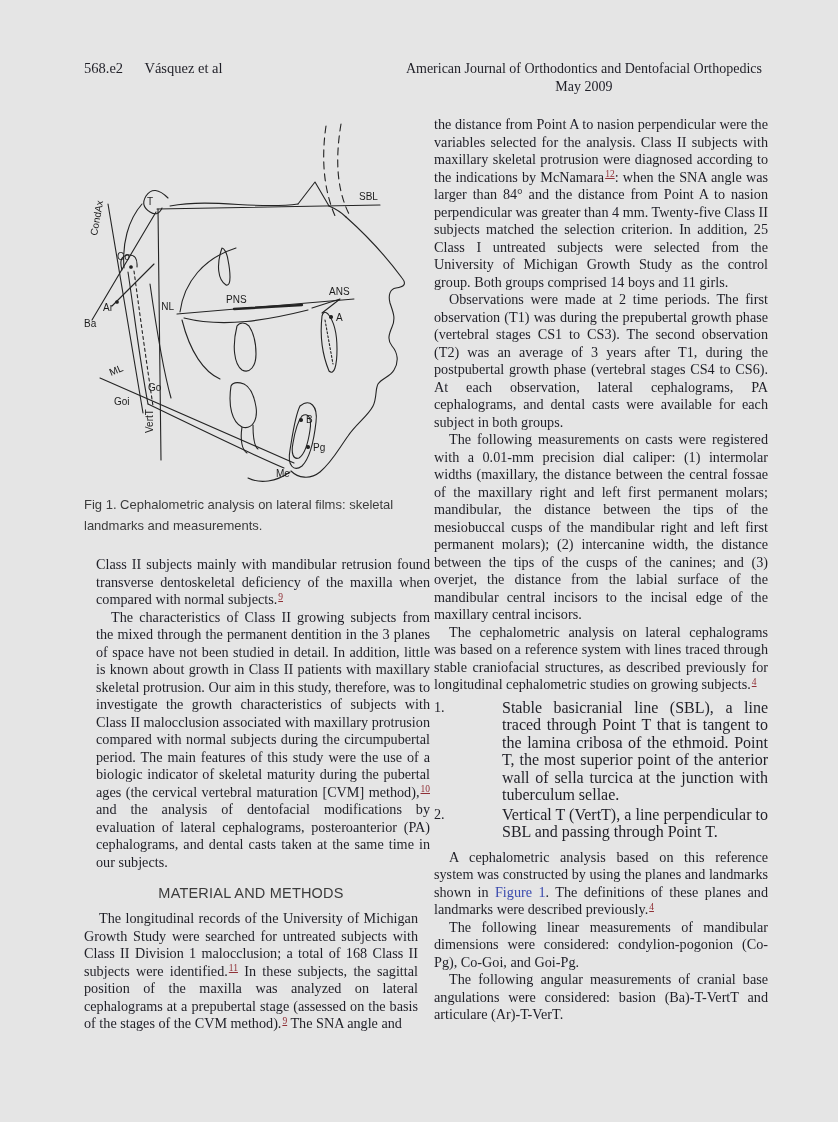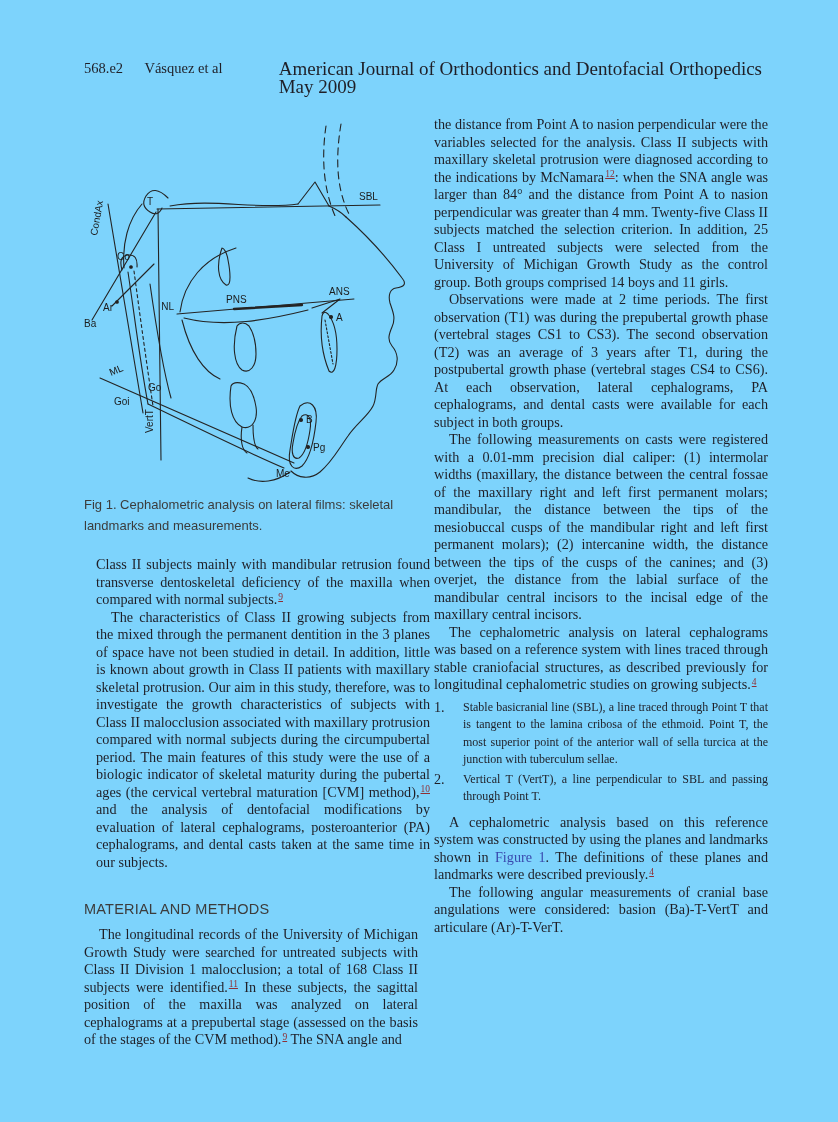--- a/index.html
+++ b/index.html
@@ -1,42 +1,42 @@
 <!DOCTYPE html>
 <html><head>
 <meta charset="utf-8">
 <style>
   html,body{margin:0;padding:0;background:#ffffff;}
-  .page{position:relative;width:838px;height:1122px;background:#7dd3fc;overflow:hidden;
+  .page{position:relative;width:838px;height:1122px;background:#e5e5e5;overflow:hidden;
         font-family:"Liberation Serif",serif;color:#1f1f27;}
   
   .hdr-left{position:absolute;left:84px;top:60px;font-size:14.5px;white-space:nowrap;}
   .hdr-left .pgnum{margin-right:18px;}
-  .hdr-right{position:absolute;right:76px;top:60px;text-align:left;font-size:19px;line-height:18px;}
+  .hdr-right{position:absolute;right:76px;top:60px;text-align:center;font-size:14px;line-height:18px;}
   
   .fig{position:absolute;left:84px;top:120px;width:336px;margin:0;}
   .fig svg{display:block;}
   .fig figcaption{margin-top:6px;font-family:"Liberation Sans",sans-serif;
       font-size:13px;line-height:21px;color:#3c3c3c;}
   .fig text{font-family:"Liberation Sans",sans-serif;font-size:10px;fill:#1c1c1c;stroke:none;}
   
   .leftcol{position:absolute;left:96px;top:556px;width:334px;}
   .methods{position:absolute;left:84px;top:884px;width:334px;}
   .rightcol{position:absolute;left:434px;top:116px;width:334px;}
   .p{margin:0;font-size:14.2px;line-height:17.5px;text-align:justify;}
   .ind{text-indent:15px;}
   .np{text-indent:0;}
   .mt8{margin-top:8px;}
-  h2.secthead{margin:16px 0 8px 0;font-family:"Liberation Sans",sans-serif;font-weight:normal;
-      font-size:14.5px;line-height:18px;color:#3c3c3c;letter-spacing:.2px;}
+  h2.secthead{margin:0 0 8px 0;font-family:"Liberation Sans",sans-serif;font-weight:normal;
+      font-size:14.5px;line-height:18px;color:#3c3c3c;letter-spacing:.2px;text-align:center;}
   
   .numlist{margin-top:5px;}
   .li{display:flex;margin-top:2px;}
   .li .num{flex:0 0 29px;font-size:14.2px;line-height:17.5px;}
-  .li .li-body{flex:1;font-size:12px;line-height:17.5px;text-align:justify;}
+  .li .li-body{flex:1;font-size:16px;line-height:17.5px;text-align:justify;margin-left:39px;}
   
   sup.ref{font-size:9.5px;line-height:0;position:relative;top:-4.5px;vertical-align:baseline;
       color:#8f2f35;margin-left:1px;text-decoration:underline;}
   .figlink{color:#3949ae;}
 </style>
 </head>
 <body>
 
 <div class="page">
 
@@ -143,16 +143,17 @@
         <span class="num">1.</span>
         <div class="li-body">Stable basicranial line (SBL), a line traced through Point T that is tangent to the lamina cribosa of the ethmoid. Point T, the most superior point of the anterior wall of sella turcica at the junction with tuberculum sellae.</div>
       </div>
       <div class="li">
         <span class="num">2.</span>
         <div class="li-body">Vertical T (VertT), a line perpendicular to SBL and passing through Point T.</div>
       </div>
     </div>
 
     <p class="p ind mt8">A cephalometric analysis based on this reference system was constructed by using the planes and landmarks shown in <span class="figlink">Figure 1</span>. The definitions of these planes and landmarks were described previously.<sup class="ref">4</sup></p>
+    <p class="p ind">The following linear measurements of mandibular dimensions were considered: condylion-pogonion (Co-Pg), Co-Goi, and Goi-Pg.</p>
     <p class="p ind">The following angular measurements of cranial base angulations were considered: basion (Ba)-T-VertT and articulare (Ar)-T-VerT.</p>
   </div>
 
 </div>
 
 </body></html>

